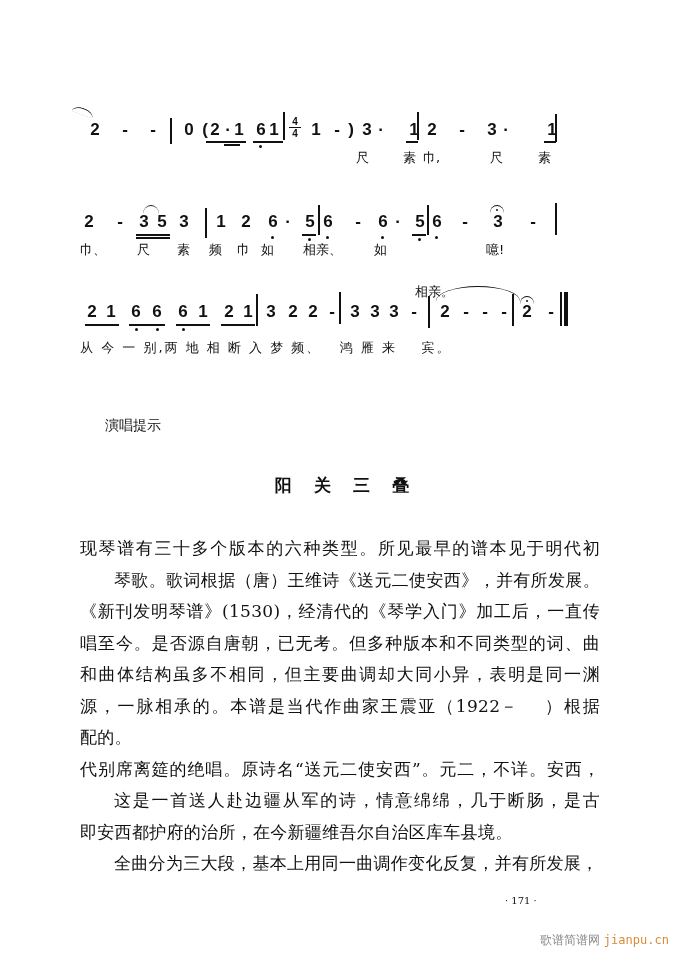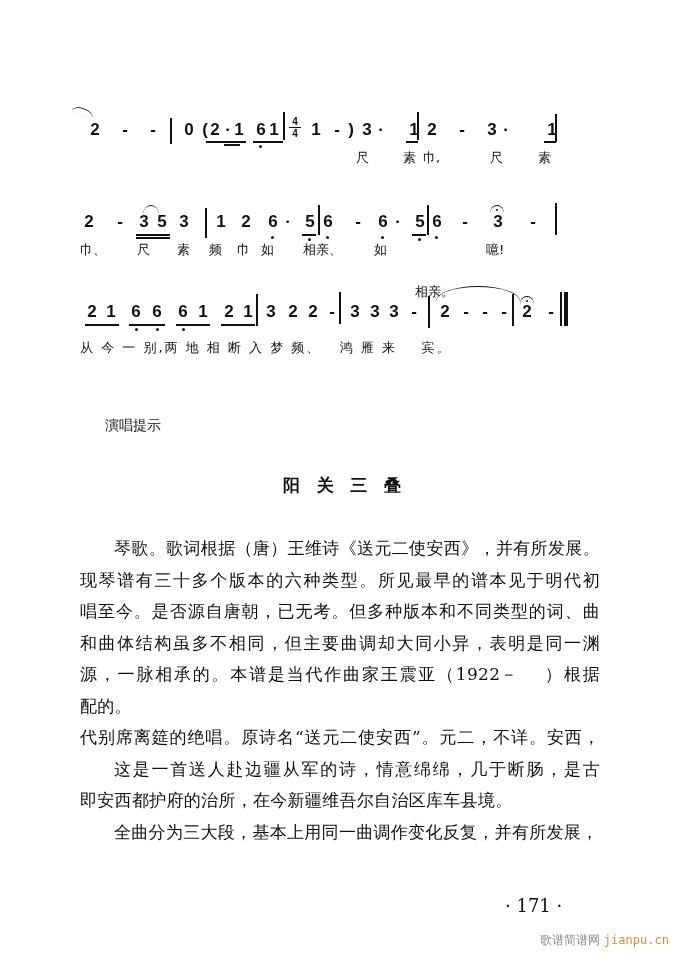--- a/index.html
+++ b/index.html
@@ -157,33 +157,34 @@
   <div class="slur" style="left:520px;top:296px;width:14px;height:7px;"></div>
   <div class="dot" style="left:526px;top:300px;width:2px;height:2px;"></div>
   <div class="bar" style="left:560px;top:292px;height:34px;"></div>
   <div class="bar" style="left:564px;top:292px;height:34px;width:4px;"></div>
 </div>
 
 <div class="ly" style="left:80px;top:340px;letter-spacing:2px;white-space:pre;">从 今 一 别,两 地 相 断 入 梦 频、   鸿 雁 来    宾。</div>
 
 <div style="position:absolute;left:105px;top:417px;font-family:'DejaVu Sans',sans-serif;font-size:14px;">演唱提示</div>
 
-<div style="position:absolute;left:0;width:690px;text-align:center;top:474px;font-family:Liberation Sans, sans-serif;font-weight:bold;font-size:17px;letter-spacing:6px;">阳 关 三 叠</div>
+<div style="position:absolute;left:0;width:690px;text-align:center;top:474px;font-family:Liberation Mono, monospace;font-weight:bold;font-size:17px;letter-spacing:6px;">阳 关 三 叠</div>
 
 <div class="para" id="body" style="top:533px;">
+    <span class="line">现琴谱有三十多个版本的六种类型。所见最早的谱本见于明代初</span>
     <span class="line indent">琴歌。歌词根据（唐）王维诗《送元二使安西》，并有所发展。</span>
-    <span class="line">现琴谱有三十多个版本的六种类型。所见最早的谱本见于明代初</span>
+    <span class="line">《新刊发明琴谱》(1530)，经清代的《琴学入门》加工后，一直传</span>
     <span class="line">唱至今。是否源自唐朝，已无考。但多种版本和不同类型的词、曲</span>
     <span class="line">和曲体结构虽多不相同，但主要曲调却大同小异，表明是同一渊</span>
     <span class="line">源，一脉相承的。本谱是当代作曲家王震亚（1922－　 ）根据</span>
     <span class="line last">配的。</span>
     <span class="line">代别席离筵的绝唱。原诗名“送元二使安西”。元二，不详。安西，</span>
     <span class="line indent">这是一首送人赴边疆从军的诗，情意绵绵，几于断肠，是古</span>
     <span class="line last">即安西都护府的治所，在今新疆维吾尔自治区库车县境。</span>
     <span class="line last indent">全曲分为三大段，基本上用同一曲调作变化反复，并有所发展，</span>
   </div>
 
-<div style="position:absolute;left:505px;top:895px;font-family:'DejaVu Serif',serif;font-size:18px;">· 171 ·</div>
+<div style="position:absolute;left:505px;top:895px;font-family:'DejaVu Serif',serif;font-size:10px;">· 171 ·</div>
 
 <div style="position:absolute;left:540px;top:932px;font-size:12px;">
   <span style="color:#8a8a8a;">歌谱简谱网</span>
   <span style="color:#d98a3a;font-family:'DejaVu Sans Mono',monospace;">jianpu.cn</span>
 </div>
 
 </body></html>

